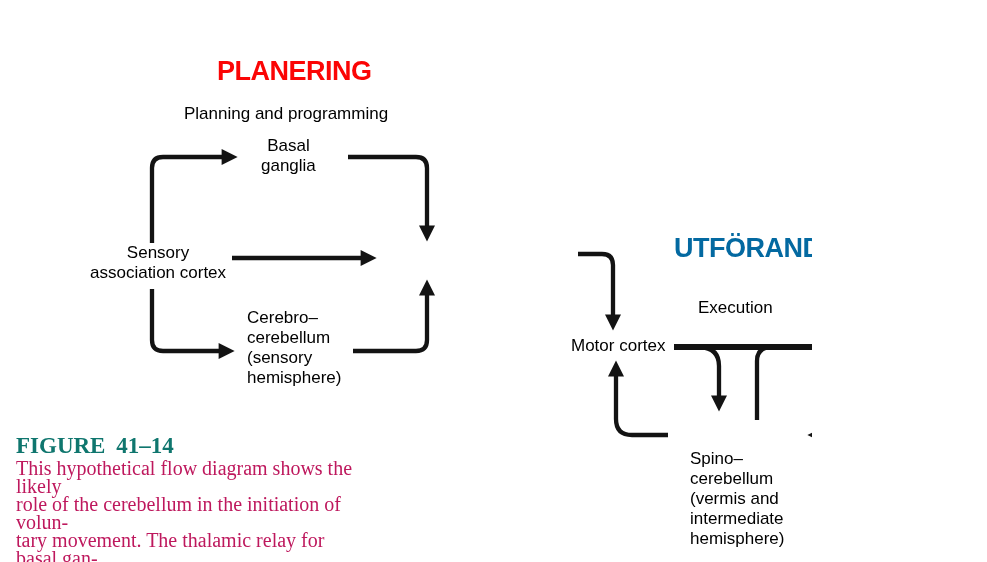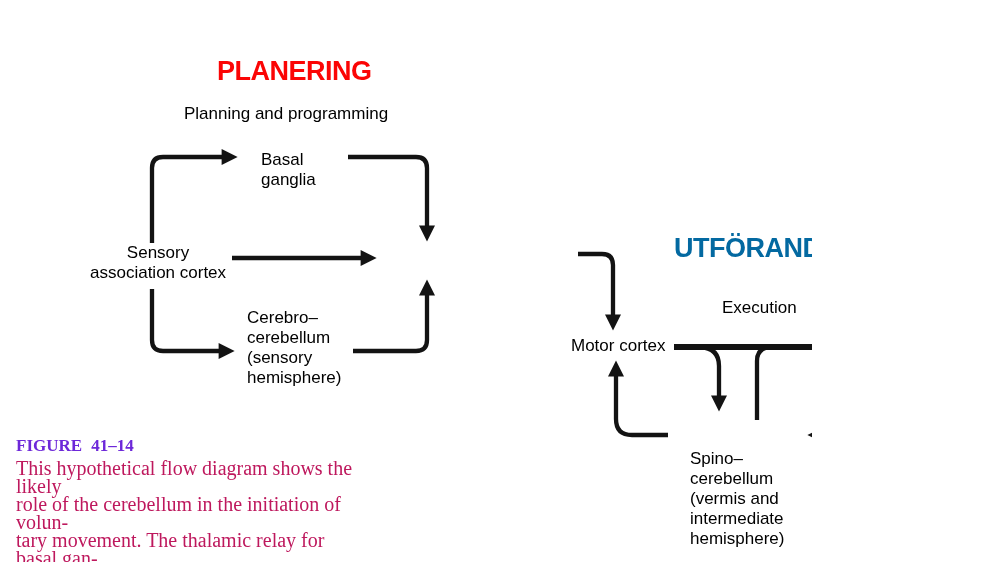--- a/index.html
+++ b/index.html
@@ -13,34 +13,34 @@
     white-space:pre-line;font-family:"Liberation Sans",sans-serif;
   }
   .heading{
     position:absolute;font-weight:bold;font-size:27px;line-height:28px;
     letter-spacing:-0.5px;font-family:"Liberation Sans",sans-serif;white-space:nowrap;
   }
   .heading-red{color:#fb0505;}
   .heading-blue{color:#0369a1;}
   .pos-planering{left:217px;top:57px;}
   .pos-planning-sub{left:184px;top:104px;}
-  .pos-basal{left:261px;top:150px;}
+  .pos-basal{left:261px;top:136px;text-align:center;}
   .pos-sensory{left:90px;top:243px;text-align:center;}
   .pos-premotor{left:389px;top:245px;white-space:nowrap;}
   .pos-cerebro{left:247px;top:308px;}
   .pos-utforande{left:674px;top:234px;}
-  .pos-execution{left:698px;top:298px;margin-left:24px;}
+  .pos-execution{left:698px;top:298px;}
   .pos-motor{left:571px;top:336px;white-space:nowrap;}
   .pos-movement{left:875px;top:334px;white-space:nowrap;}
   .pos-spino{left:690px;top:417px;margin-top:32px;}
   .pos-feedback{left:879px;top:409px;}
   .caption{position:absolute;left:16px;top:437px;width:340px;}
   .caption-title{
-    font-family:"Liberation Serif",serif;font-weight:bold;font-size:17px;
-    line-height:17px;word-spacing:5px;color:#6d28d9;
+    font-family:"Liberation Serif",serif;font-weight:bold;font-size:23px;
+    line-height:17px;word-spacing:5px;color:#0f766e;
   }
   .caption-body{
     font-family:"Liberation Serif",serif;font-size:20px;line-height:18px;
     margin-top:5px;white-space:pre-line;color:#be185d;
   }
 </style>
 </head>
 <body>
 
 <div class="stage">

